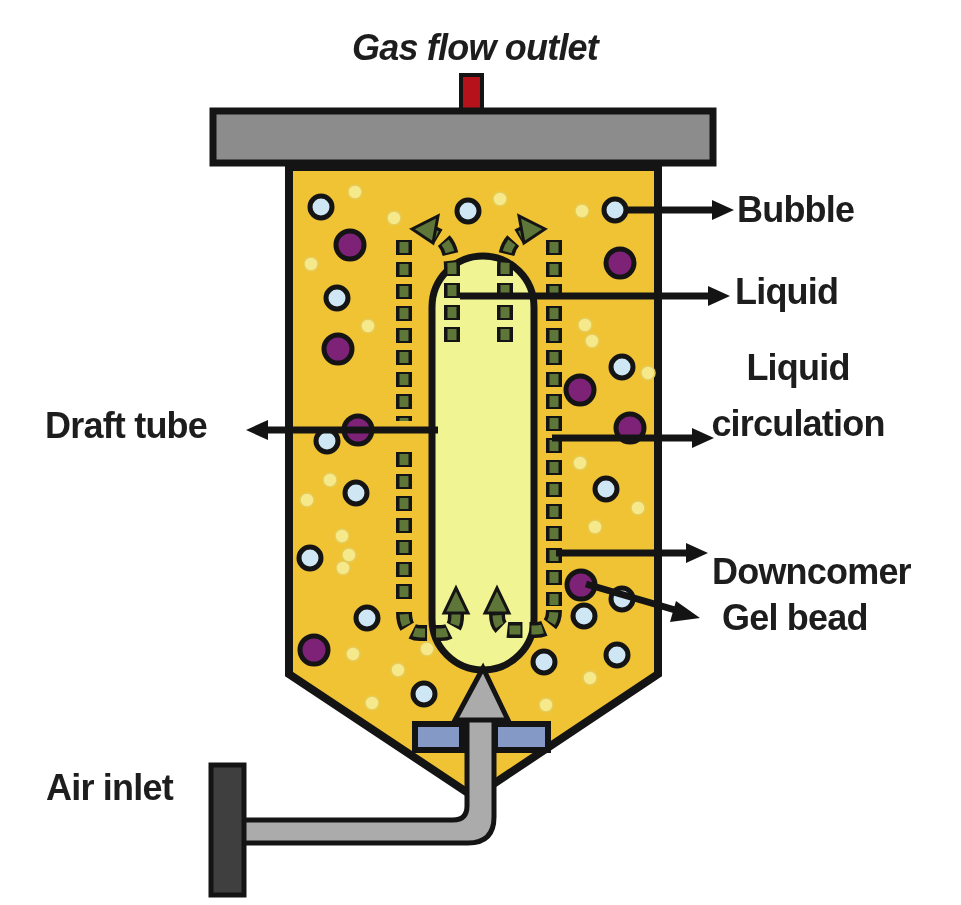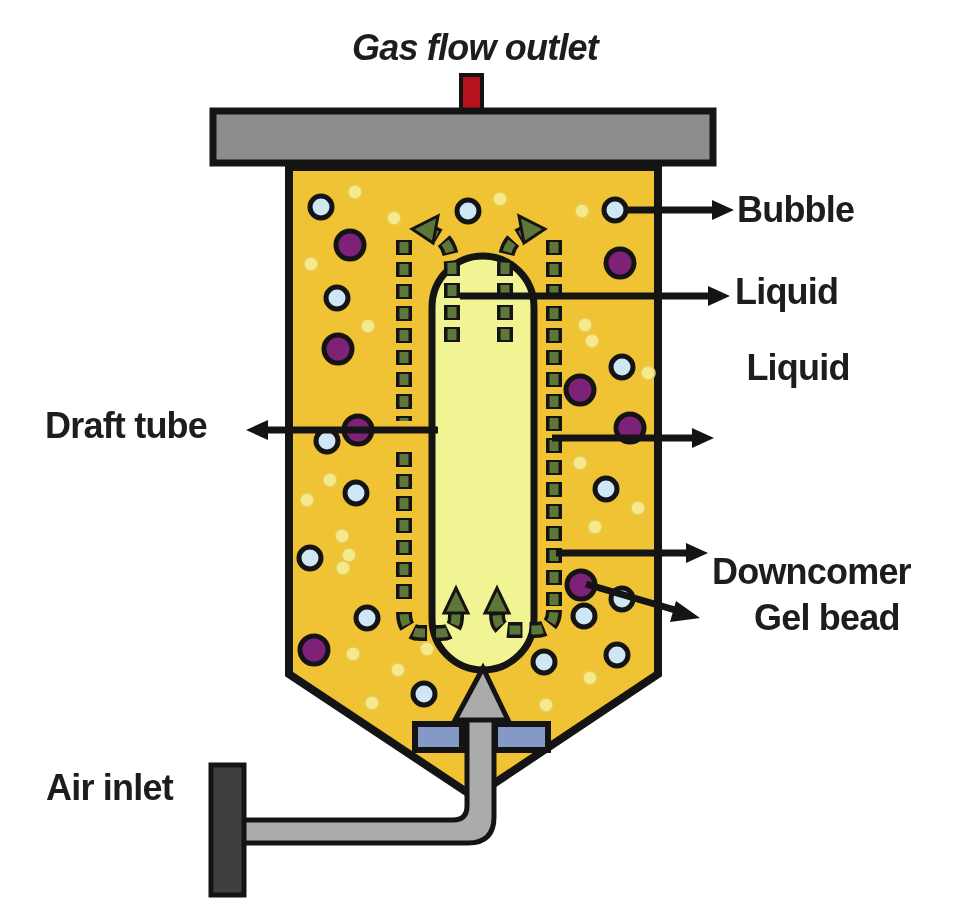--- a/index.html
+++ b/index.html
@@ -134,22 +134,22 @@
 </svg>
 
 <div class="label" style="left:325px;top:28px;width:300px;text-align:center;font-style:italic;">Gas flow outlet</div>
 
 <div class="label" style="left:737px;top:190px;">Bubble</div>
 
 <div class="label" style="left:735px;top:272px;">Liquid</div>
 
 <div class="label center" style="left:688px;top:340px;width:220px;">
   <span>Liquid</span><br>
-  <br>
+  <span>circulation</span><br>
 </div>
 
 <div class="label" style="left:712px;top:532px;margin-top:20px;">Downcomer</div>
 
-<div class="label" style="left:722px;top:598px;margin-left:32px;">Gel bead</div>
+<div class="label" style="left:722px;top:598px;">Gel bead</div>
 
 <div class="label" style="left:45px;top:406px;">Draft tube</div>
 
 <div class="label" style="left:46px;top:768px;">Air inlet</div>
 
 </body></html>

